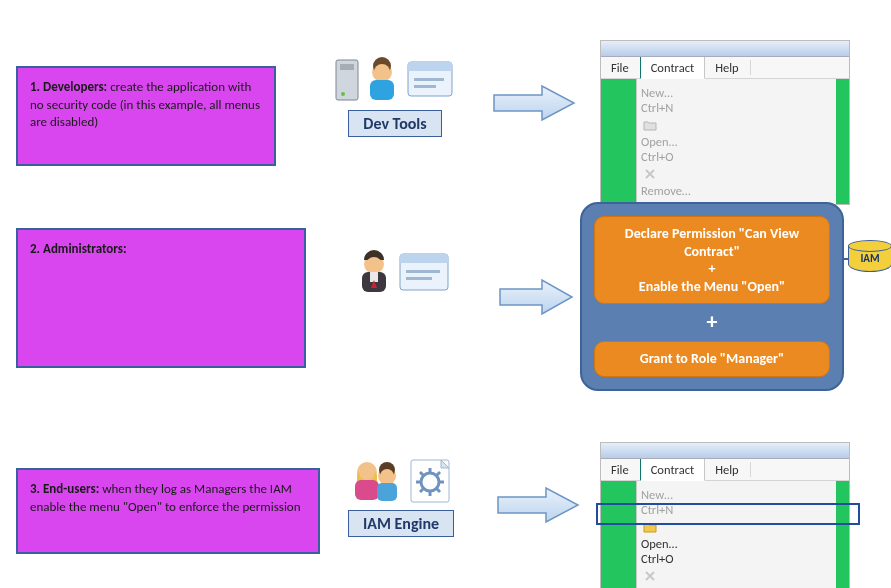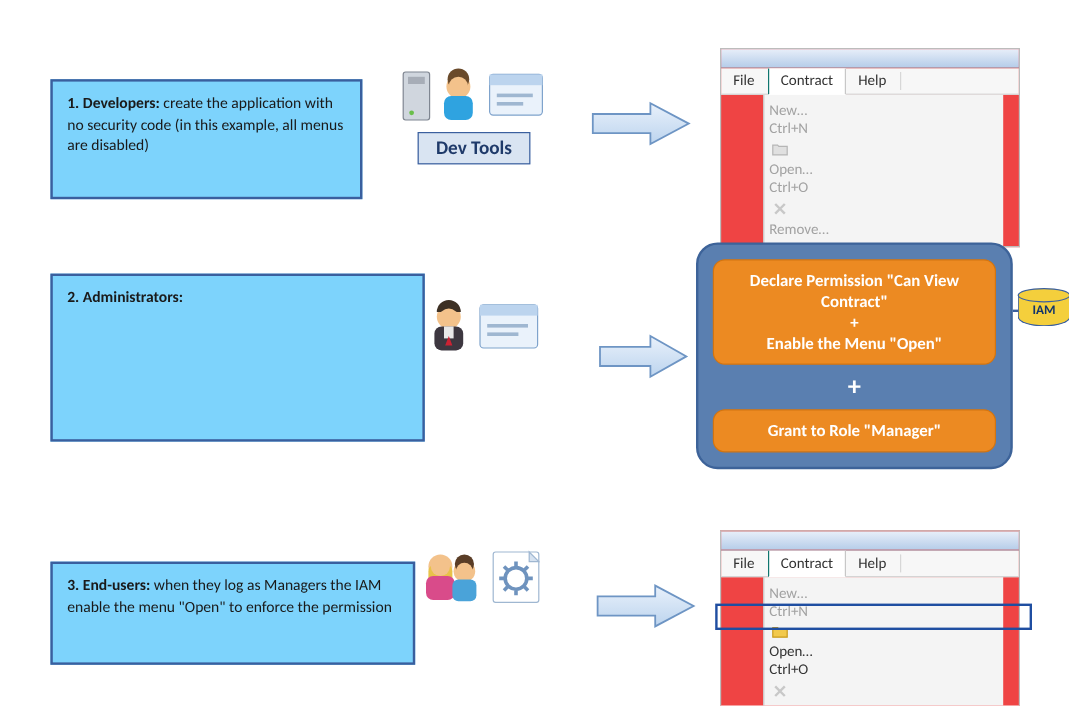--- a/index.html
+++ b/index.html
@@ -1,23 +1,23 @@
 <!DOCTYPE html>
 <html><head>
 <meta charset="utf-8">
 <style>
   * { box-sizing: border-box; margin: 0; padding: 0; }
   body { font-family: Calibri, Arial, sans-serif; font-size: 13px; color: #333; width: 891px; height: 588px; background: #fff; position: relative; }
-  .textbox { position: absolute; border: 2px solid #3a5f9e; background: #7dd3fc; padding: 10px 12px; line-height: 1.35; color: #1a1a1a; margin-left: 26px; }
+  .textbox { position: absolute; border: 2px solid #3a5f9e; background: #d946ef; padding: 10px 12px; line-height: 1.35; color: #1a1a1a; }
   .textbox b { font-weight: bold; }
   .center-col { position: absolute; text-align: center; }
   .label-badge { display: inline-block; background: #d9e4f2; border: 1.5px solid #3a5f9e; color: #1f3a6a; font-weight: bold; padding: 3px 14px; font-size: 16px; margin-top: 4px; }
   .arrow { position: absolute; }
   .arrow svg { display: block; }
-  .menu-window { position: absolute; border: 1px solid #bcbcbc; background: #ef4444; width: 250px; font-size: 12.5px; }
+  .menu-window { position: absolute; border: 1px solid #bcbcbc; background: #22c55e; width: 250px; font-size: 12.5px; }
   .menu-titlebar { height: 16px; background: linear-gradient(#e7eef9,#b6cde9); border-bottom: 1px solid #aab; }
   .menu-bar { display: flex; align-items: stretch; border-bottom: 1px solid #d4d4d4; background: #f7f7f7; height: 22px; }
   .menu-bar .menu-item { padding: 3px 10px; color: #333; border-right: 1px solid transparent; }
   .menu-bar .menu-item.active { background: #fff; border-left: 1px solid #0f766e; border-right: 1px solid #c7c7c7; border-bottom: 1px solid #fff; margin-bottom:-1px; position:relative; z-index:1; }
   .menu-bar .sep { width:1px; background:#d7d7d7; margin:3px 0; }
   .dropdown { background: #f4f4f4; border-left: 1px solid #c7c7c7; padding: 4px 0; margin-left: 35px; width: 200px; }
   .dropdown .ditem { display:flex; align-items:flex-start; padding: 2px 8px 2px 4px; color:#a2a2a2;flex-direction:column; }
   .dropdown .ditem .icon { width:18px; display:inline-block; text-align:center; margin-right:6px; }
   .dropdown .ditem .lbl { flex:1; }
   .dropdown .ditem .shortcut { color:#a2a2a2; }
@@ -100,21 +100,21 @@
     <div class="ditem">
       <span class="icon"><svg width="12" height="12">
             <path d="M2 2l8 8M10 2l-8 8" stroke="#c8c8c8" stroke-width="2"></path>
           </svg></span>
       <span class="lbl">Remove…</span>
       <span class="shortcut"></span>
     </div>
   </div>
 </div>
 
-<div class="textbox" style="top:228px; left:16px; width:312px; height:140px;">
+<div class="textbox" style="top:228px; left:16px; width:290px; height:140px;">
   <b>2. Administrators:</b>
 </div>
 
 <div class="center-col" style="top:242px; left:320px; width:160px;">
   <div class="icon-cluster">
     <svg width="120" height="56">
 
       <circle cx="34" cy="22" r="10" fill="#f3c28b"></circle>
       <path d="M24 18a10 10 0 0120 0" fill="#3d3024"></path>
       <circle cx="34" cy="23" r="8" fill="#f3c28b"></circle>
@@ -178,20 +178,21 @@
           <line x1="89" y1="42" x2="89" y2="46"></line>
           <line x1="75" y1="32" x2="79" y2="32"></line>
           <line x1="99" y1="32" x2="103" y2="32"></line>
           <line x1="79" y1="22" x2="82" y2="25"></line>
           <line x1="96" y1="39" x2="99" y2="42"></line>
           <line x1="99" y1="22" x2="96" y2="25"></line>
           <line x1="82" y1="39" x2="79" y2="42"></line>
         </g>
     </svg>
   </div>
+  <div class="label-badge">IAM Engine</div>
 </div>
 
 <div class="arrow" style="top:484px; left:494px;">
   <svg width="88" height="42">
       <polygon points="4,13 52,13 52,4 84,21 52,38 52,29 4,29" fill="url(#aG1)" stroke="#6e95c4" stroke-width="1.5"></polygon>
     </svg>
 </div>
 
 <div class="menu-window" style="top:442px; left:600px;">
   <div class="menu-titlebar"></div>

